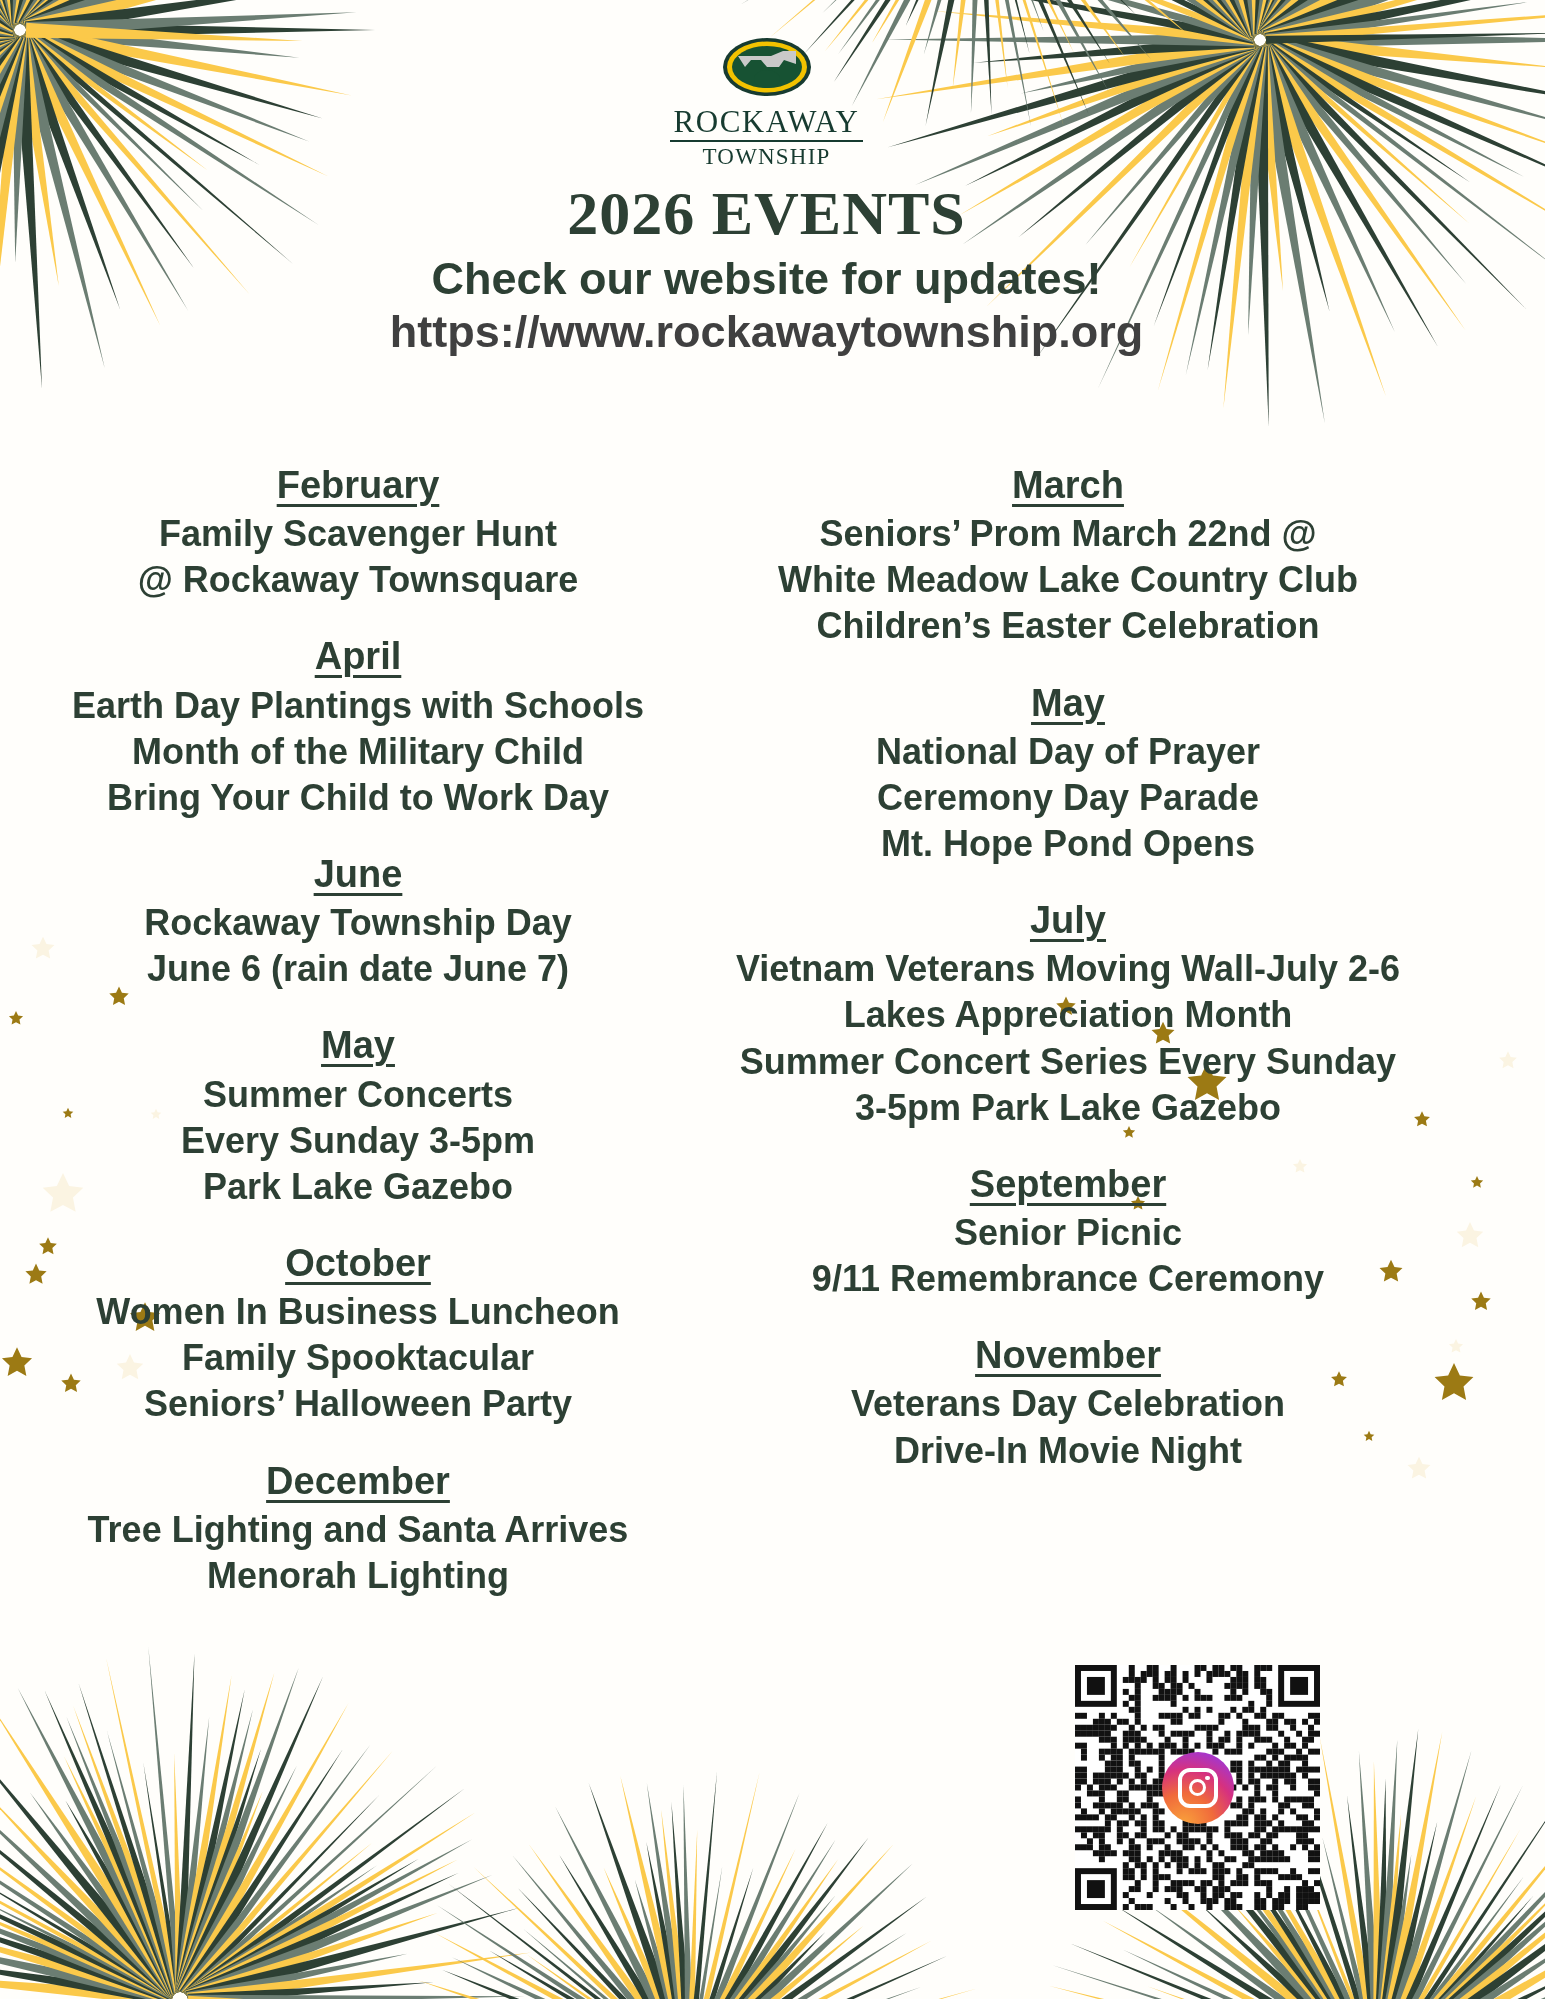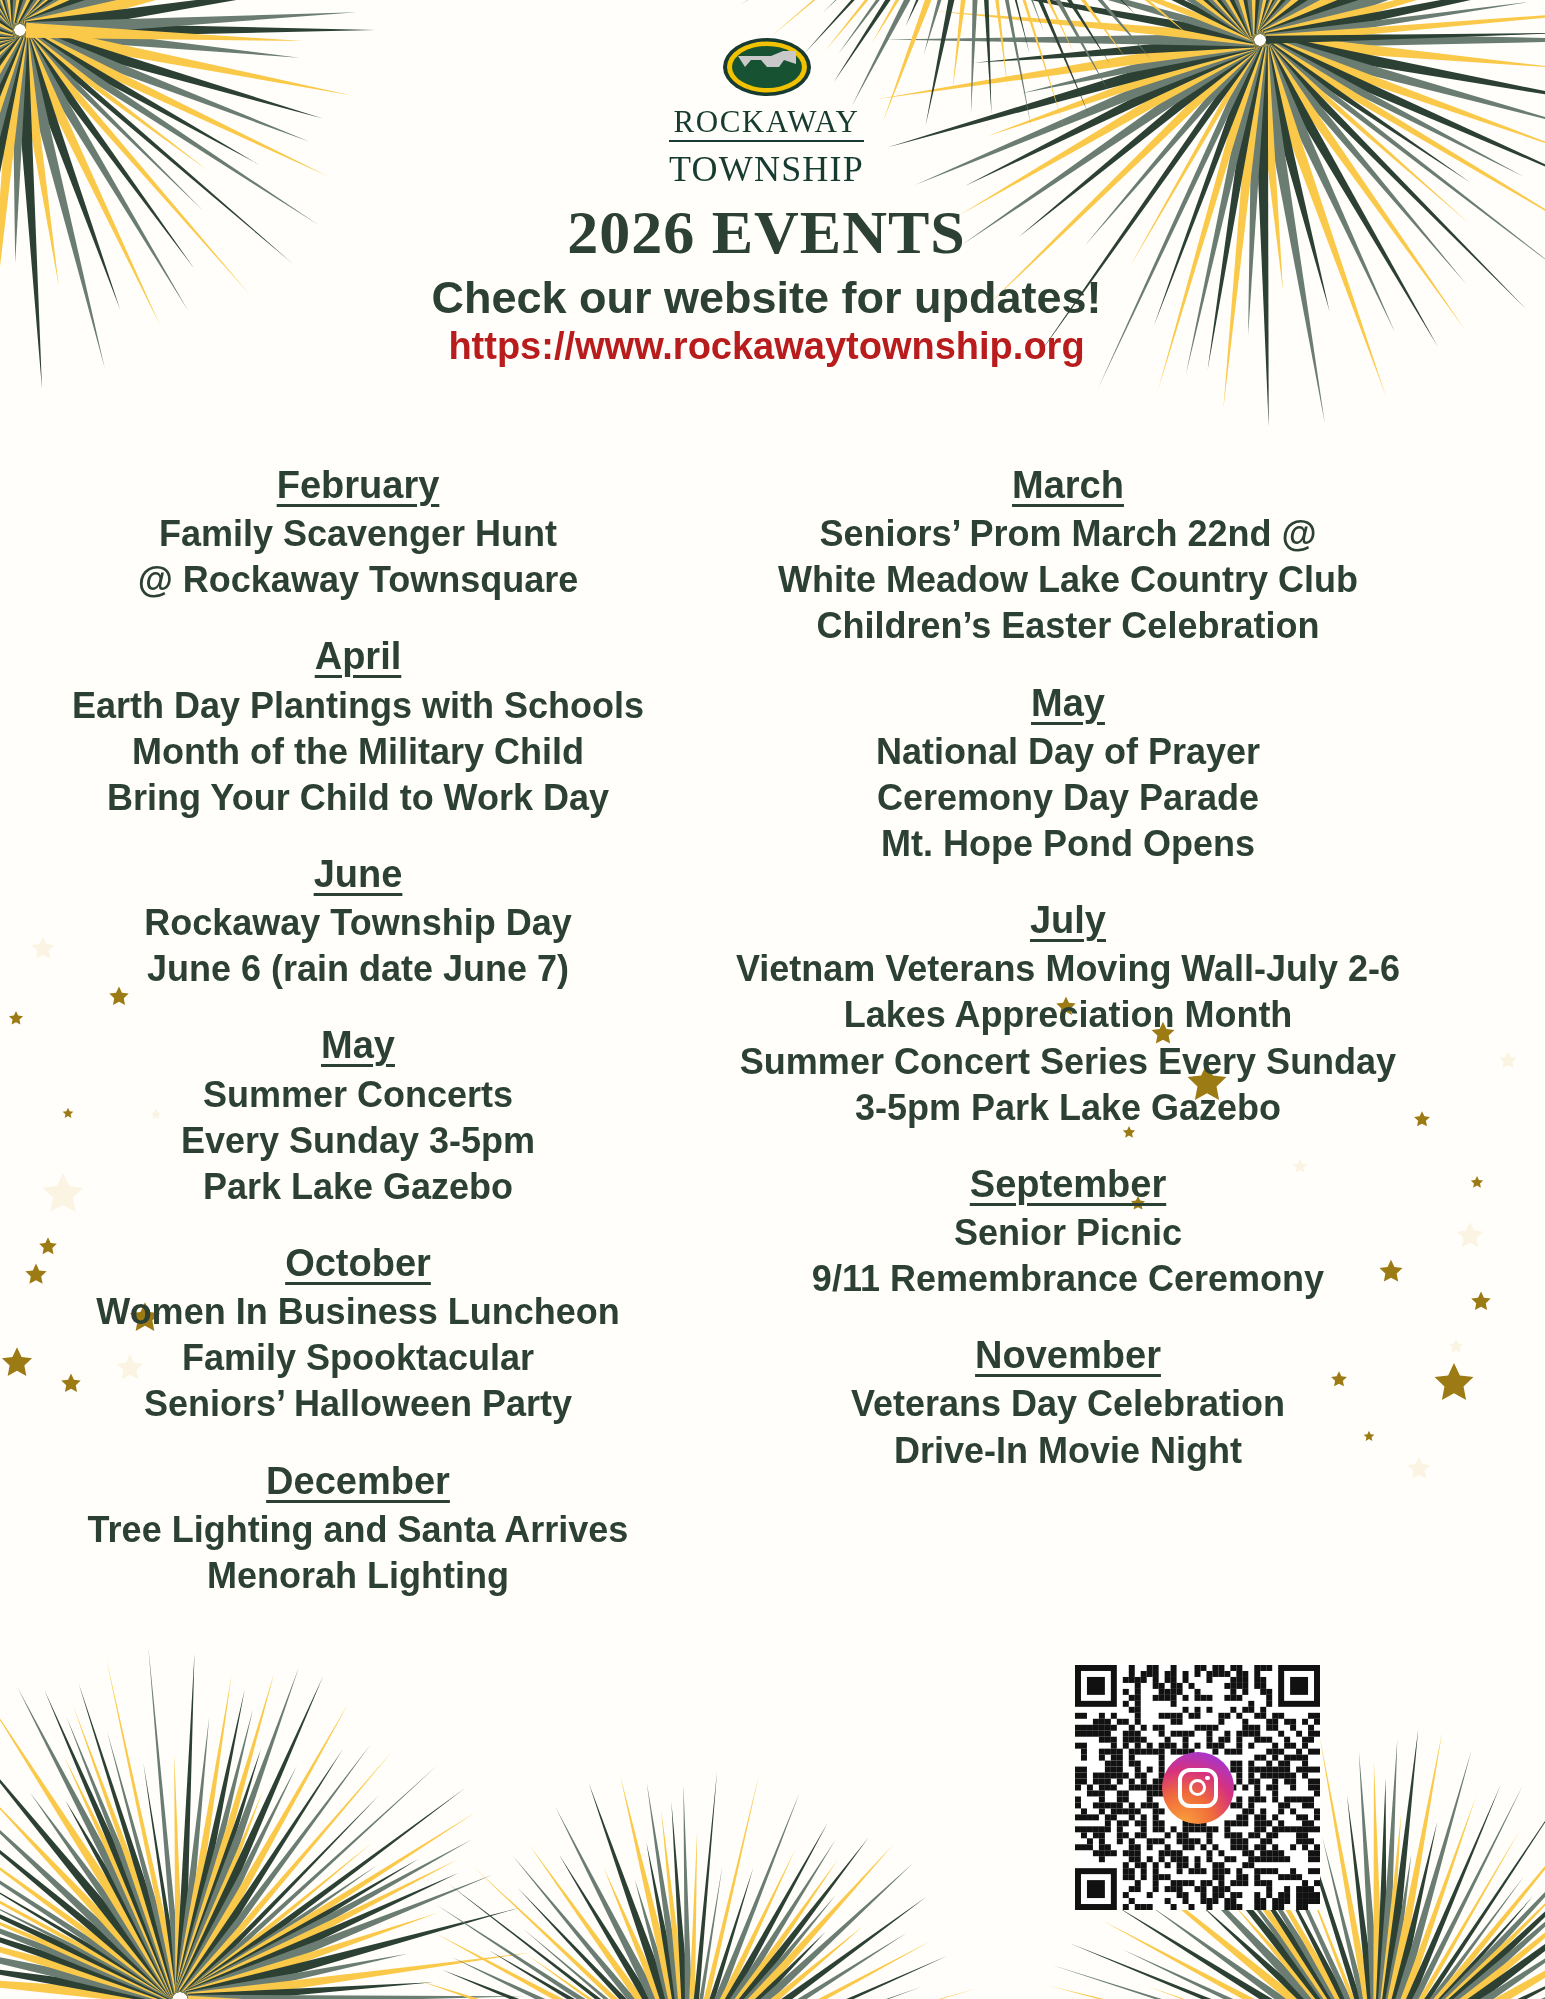--- a/index.html
+++ b/index.html
@@ -62,25 +62,25 @@
     font-family: "Liberation Serif", serif;
     font-size: 31px;
     letter-spacing: 1.5px;
     color: #173b30;
     display: block;
     padding: 0 4px 3px 4px;
     border-bottom: 2.5px solid #173b30;
   }
   .logo-word .l2 {
     font-family: "Liberation Serif", serif;
-    font-size: 36px;
+    font-size: 23px;
     letter-spacing: 1.2px;
     color: #173b30;
     display: block;
-    padding-top: 9px;
+    padding-top: 3px;
   }
   .poster-title {
     font-family: "Liberation Serif", serif;
     font-weight: bold;
     font-size: 62px;
     color: #2d4034;
     letter-spacing: 1px;
     margin-top: 14px;
     line-height: 1.0;
   }
@@ -88,22 +88,22 @@
     font-family: "Liberation Sans", sans-serif;
     font-weight: bold;
     font-size: 45px;
     color: #2d4034;
     line-height: 1.18;
     margin-top: 8px;
   }
   .weburl {
     font-family: "Liberation Sans", sans-serif;
     font-weight: bold;
-    font-size: 38px;
-    color: #b91c1c;
+    font-size: 45px;
+    color: #404040;
     line-height: 1.18;
   }
 
   
   .columns {
     position: absolute;
     top: 460px;
     left: 0;
     right: 0;
     z-index: 4;

